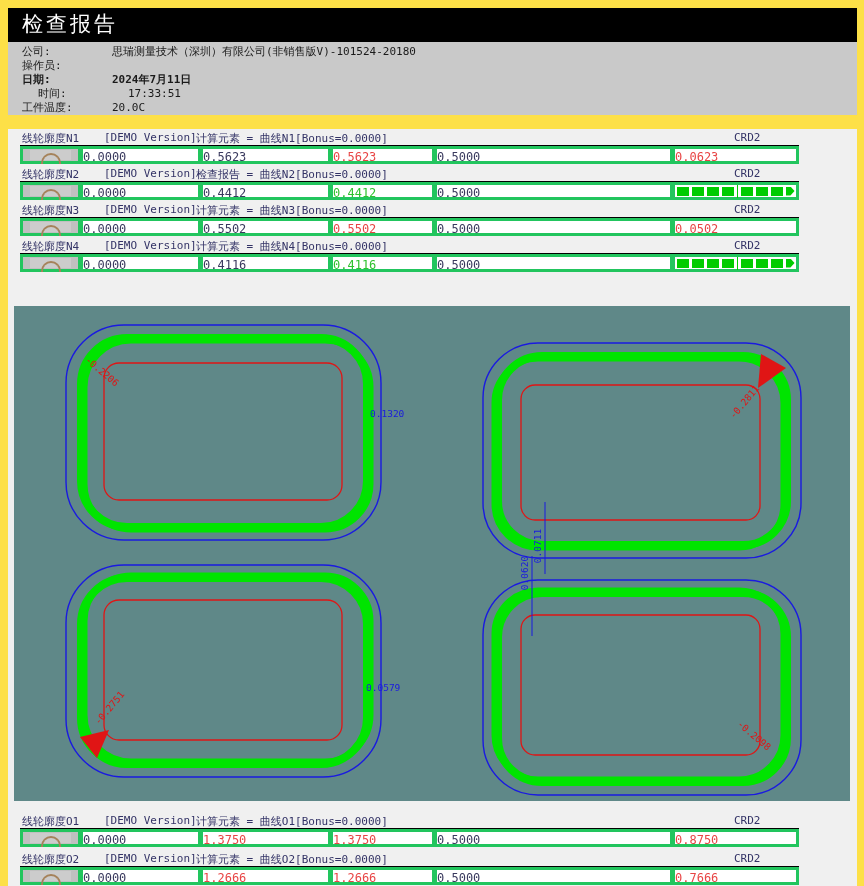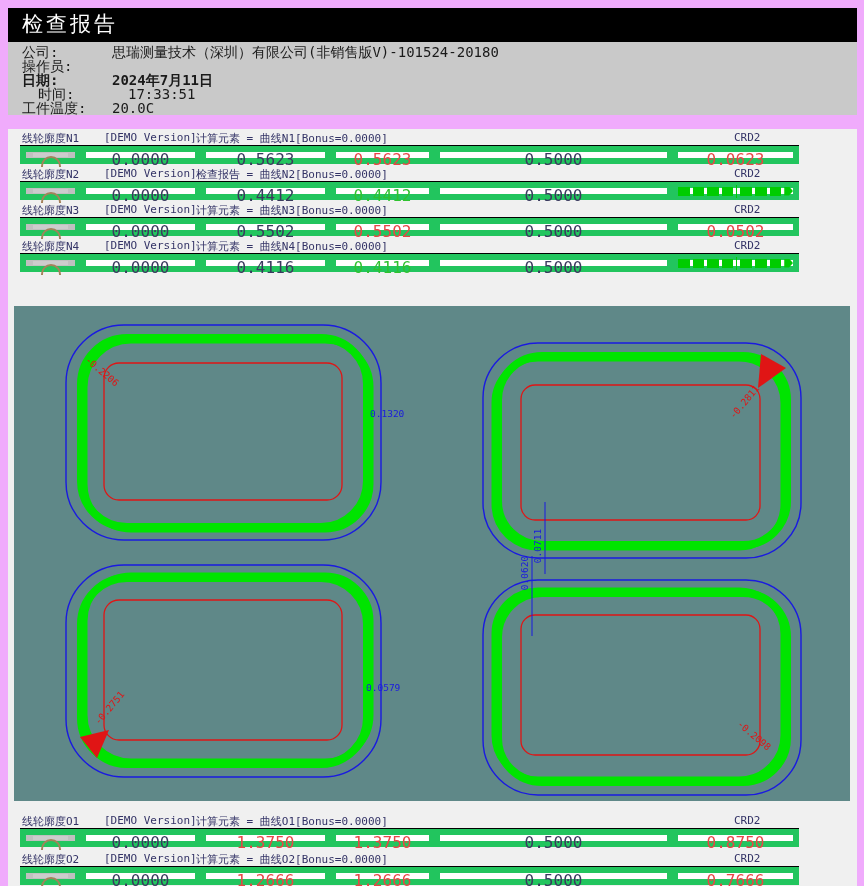--- a/index.html
+++ b/index.html
@@ -1,33 +1,33 @@
 <!DOCTYPE html>
 <html><head>
 <meta charset="utf-8">
 <style>
   html,body{margin:0;padding:0;background:#ffffff;}
-  #page{position:relative;width:864px;height:886px;background:#f0abfc;overflow:hidden;
+  #page{position:relative;width:864px;height:886px;background:#fde047;overflow:hidden;
         font-family:"DejaVu Sans Mono","DejaVu Sans",monospace;}
   .titlebar{position:absolute;left:8px;top:8px;width:849px;height:34px;background:#000000;}
   .titlebar .ttl{color:#ffffff;font-size:21px;line-height:33px;margin-left:14px;letter-spacing:3px;
         font-family:"DejaVu Sans","Liberation Sans",sans-serif;}
   .infopanel{position:absolute;left:8px;top:42px;width:849px;height:73px;background:#c9c9c9;}
-  .info-row{position:absolute;left:14px;height:14px;line-height:14px;font-size:14px;color:#1a1a1a;white-space:nowrap;}
+  .info-row{position:absolute;left:14px;height:14px;line-height:14px;font-size:11px;color:#1a1a1a;white-space:nowrap;}
   .info-row .lbl{display:inline-block;width:90px;}
   .colheader{position:absolute;left:8px;top:115px;width:849px;height:14px;background:#b3b3b3;}
   .colheader span{position:absolute;top:1px;font-size:11px;color:#ffffff;text-align:center;}
   .content-bg{position:absolute;left:8px;top:129px;width:849px;height:757px;background:#f0f0f0;}
   .block{position:absolute;left:0;width:864px;height:34px;}
   .block .t{position:absolute;top:0;font-size:11px;color:#333366;white-space:nowrap;}
   .t-name{left:22px;} .t-demo{left:104px;} .t-formula{left:196px;}
   .t-ref{left:734px;width:64px;font-size:10px;}
   .block-line{position:absolute;left:20px;top:14px;width:779px;height:1px;background:#000000;}
-  .cell{position:absolute;top:15px;height:18px;background:#ffffff;border:6px solid #22c55e;
-        box-sizing:border-box;font-size:16px;line-height:16px;text-align:center;color:#3a3a5e;}
+  .cell{position:absolute;top:15px;height:18px;background:#ffffff;border:3px solid #22c55e;
+        box-sizing:border-box;font-size:12px;line-height:16px;text-align:left;color:#3a3a5e;}
   .col-icon{left:20px;width:61px;background:#c0c0c0;cursor:pointer;}
   .col-theo{left:80px;width:121px;}
   .col-act{left:200px;width:131px;}
   .col-err{left:330px;width:105px;}
   .col-tol{left:434px;width:239px;}
   .col-trend{left:672px;width:127px;}
   .txt-red{color:#e84545;} .txt-green{color:#2fc22f;} .txt-navy{color:#3a3a5e;}
   .arc-pad{position:absolute;left:7px;right:7px;top:1px;bottom:1px;background:#cccccc;}
   .arc{position:absolute;left:50%;top:4px;width:16px;height:9px;margin-left:-10px;
        border:2px solid #a5825a;border-bottom:none;border-radius:10px 10px 0 0;}

